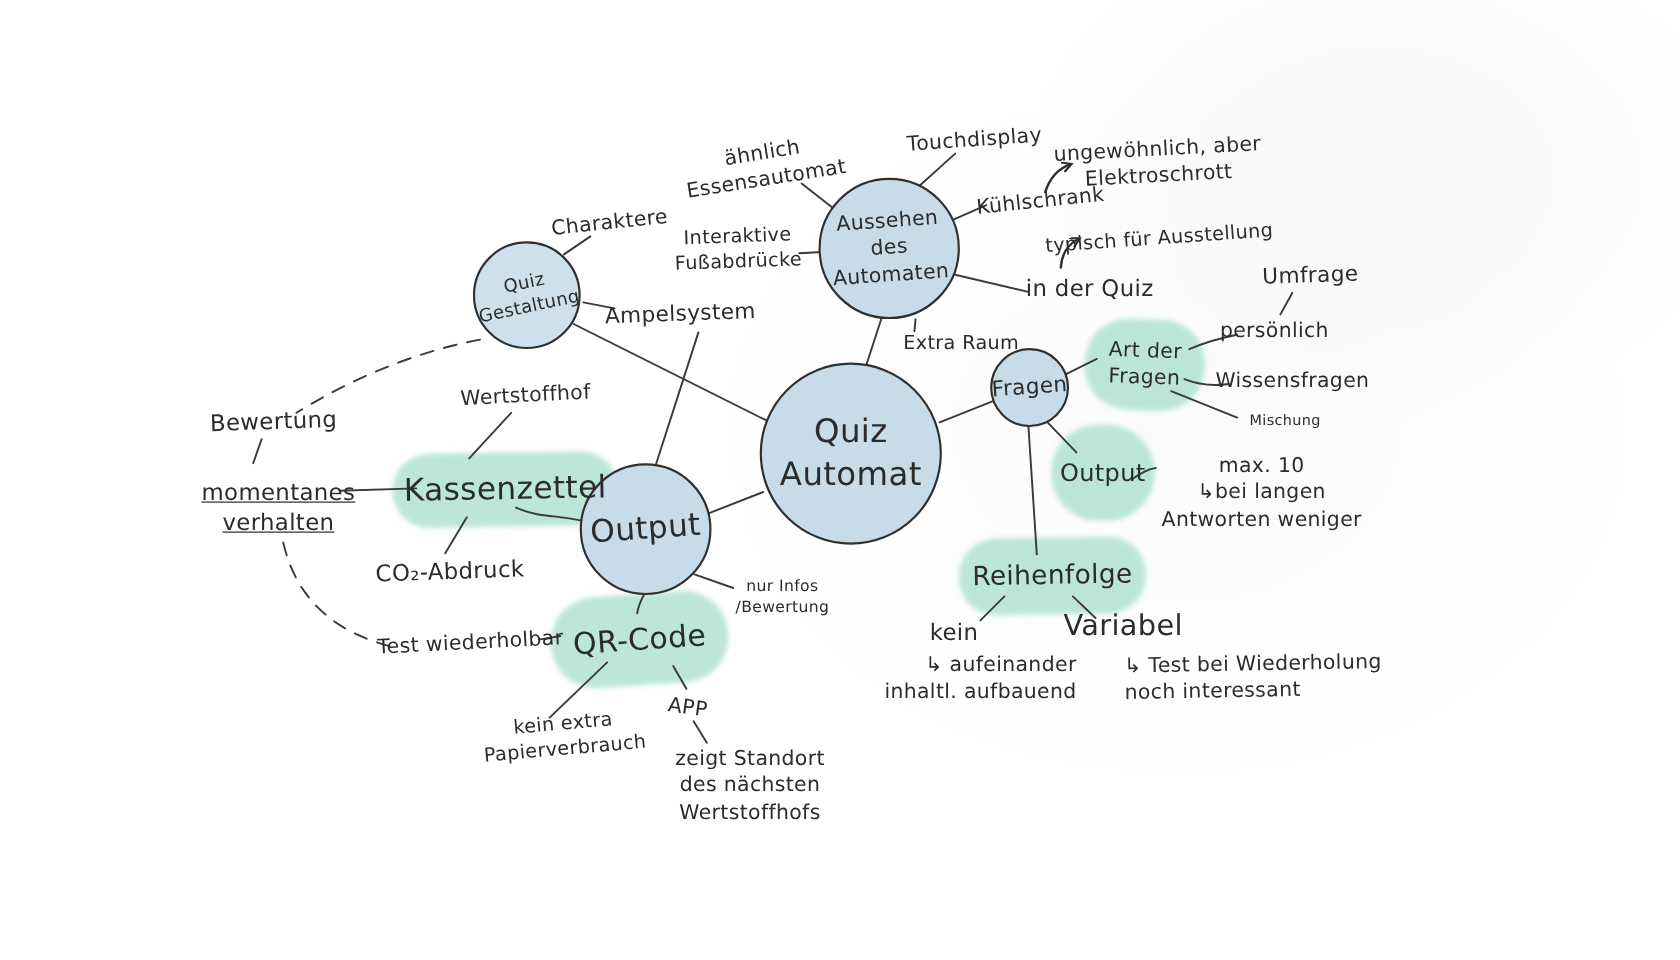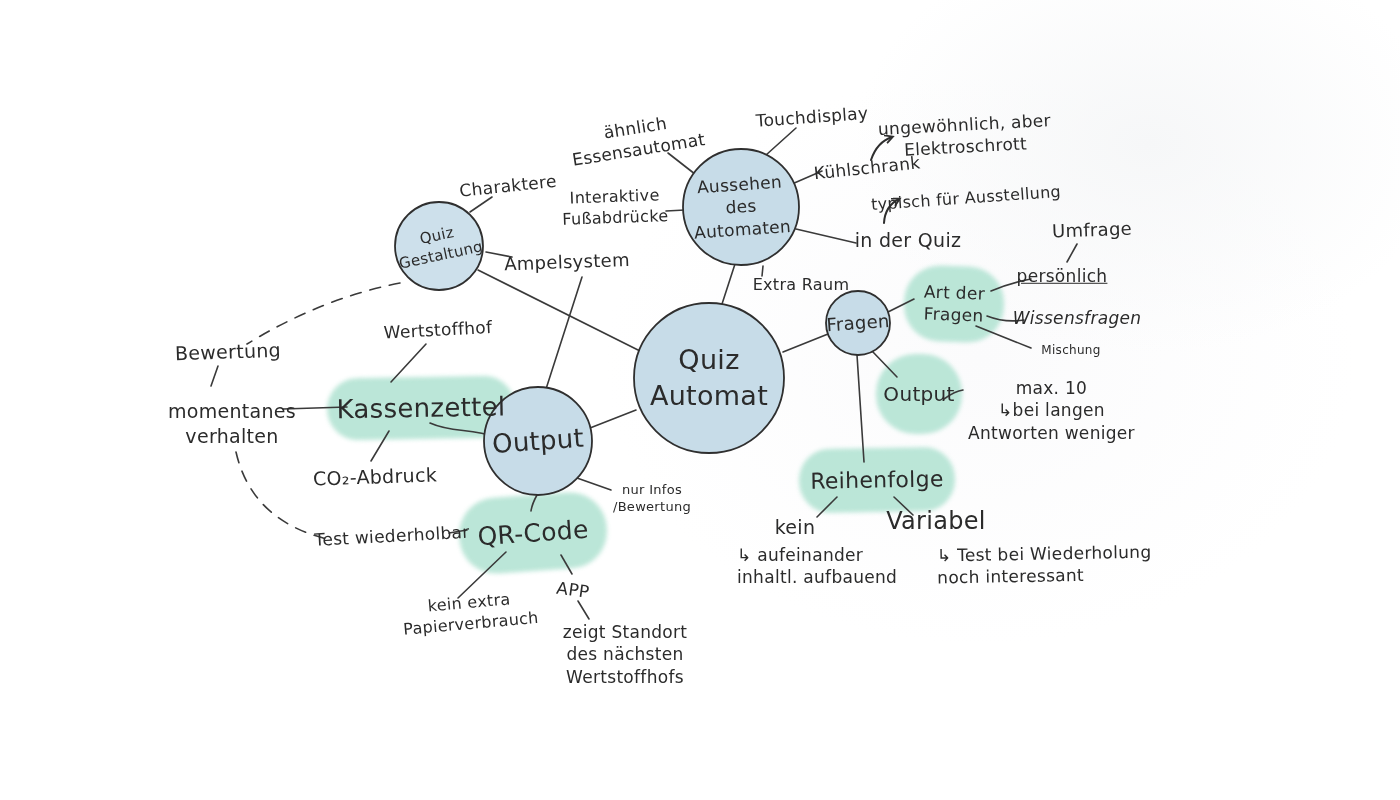--- a/index.html
+++ b/index.html
@@ -121,34 +121,34 @@
 Elektroschrott</div>
       <div class="lbl center" style="left: 867px; top: 168px; font-size: 17px; transform: translate(-50%, -50%) rotate(-6deg);">Kühlschrank</div>
       <div class="lbl center" style="left: 966px; top: 198px; font-size: 16px; transform: translate(-50%, -50%) rotate(-4deg);">typisch für Ausstellung</div>
       <div class="lbl center" style="left: 908px; top: 241px; font-size: 19px; transform: translate(-50%, -50%) rotate(0deg);">in der Quiz</div>
       <div class="lbl center" style="left: 784px; top: 285px; font-size: 16px; transform: translate(-50%, -50%) rotate(0deg); margin-left: 17px;">Extra Raum</div>
       <div class="lbl center" style="left: 615px; top: 207px; font-size: 16px; transform: translate(-50%, -50%) rotate(-2deg);">Interaktive
 Fußabdrücke</div>
       <div class="lbl center" style="left: 508px; top: 186px; font-size: 17px; transform: translate(-50%, -50%) rotate(-6deg);">Charaktere</div>
       <div class="lbl center" style="left: 567px; top: 262px; font-size: 18px; transform: translate(-50%, -50%) rotate(-2deg);">Ampelsystem</div>
       <div class="lbl center" style="left: 1092px; top: 230px; font-size: 18px; transform: translate(-50%, -50%) rotate(-2deg);">Umfrage</div>
-      <div class="lbl center" style="left: 1062px; top: 276px; font-size: 17px; transform: translate(-50%, -50%) rotate(0deg); text-decoration: underline;">persönlich</div>
-      <div class="lbl center" style="left: 1077px; top: 318px; font-size: 17px; transform: translate(-50%, -50%) rotate(0deg); font-style: italic;">Wissensfragen</div>
+      <div class="lbl center" style="left: 1062px; top: 276px; font-size: 17px; transform: translate(-50%, -50%) rotate(0deg);">persönlich</div>
+      <div class="lbl center" style="left: 1077px; top: 318px; font-size: 17px; transform: translate(-50%, -50%) rotate(0deg);">Wissensfragen</div>
       <div class="lbl center" style="left: 1071px; top: 351px; font-size: 12px; transform: translate(-50%, -50%) rotate(0deg);">Mischung</div>
       <div class="lbl left" style="left: 968px; top: 411px; font-size: 17px; transform: translate(0px, -50%) rotate(0deg); text-align: center;">max. 10
 ↳bei langen
 Antworten weniger</div>
       <div class="lbl center" style="left: 795px; top: 528px; font-size: 19px; transform: translate(-50%, -50%) rotate(0deg);">kein</div>
-      <div class="lbl left" style="left: 737px; top: 566px; font-size: 17px; transform: translate(0px, -50%) rotate(0deg);">↳ aufeinander
+      <div class="lbl left" style="left: 737px; top: 566px; font-size: 17px; transform: translate(0px, -50%) rotate(0deg); text-align: right;">↳ aufeinander
 inhaltl. aufbauend</div>
       <div class="lbl center" style="left: 936px; top: 522px; font-size: 24px; transform: translate(-50%, -50%) rotate(0deg);">Variabel</div>
       <div class="lbl left" style="left: 937px; top: 565px; font-size: 17px; transform: translate(0px, -50%) rotate(-1deg);">↳ Test bei Wiederholung
 noch interessant</div>
       <div class="lbl center" style="left: 228px; top: 352px; font-size: 19px; transform: translate(-50%, -50%) rotate(-2deg);">Bewertung</div>
-      <div class="lbl center" style="left: 232px; top: 424px; font-size: 19px; transform: translate(-50%, -50%) rotate(0deg);">momentanes
+      <div class="lbl center" style="left: 232px; top: 424px; font-size: 19px; transform: translate(-50%, -50%) rotate(0deg); text-decoration: underline;">momentanes
 verhalten</div>
       <div class="lbl center" style="left: 438px; top: 330px; font-size: 17px; transform: translate(-50%, -50%) rotate(-3deg);">Wertstoffhof</div>
       <div class="lbl center" style="left: 375px; top: 477px; font-size: 19px; transform: translate(-50%, -50%) rotate(-2deg);">CO₂-Abdruck</div>
       <div class="lbl center" style="left: 652px; top: 498px; font-size: 13px; transform: translate(-50%, -50%) rotate(0deg);">nur Infos
 /Bewertung</div>
       <div class="lbl center" style="left: 392px; top: 536px; font-size: 17px; transform: translate(-50%, -50%) rotate(-3deg);">Test wiederholbar</div>
       <div class="lbl center" style="left: 470px; top: 613px; font-size: 16px; transform: translate(-50%, -50%) rotate(-5deg);">kein extra
 Papierverbrauch</div>
       <div class="lbl center" style="left: 573px; top: 590px; font-size: 17px; transform: translate(-50%, -50%) rotate(8deg);">APP</div>
       <div class="lbl center" style="left: 625px; top: 655px; font-size: 17px; transform: translate(-50%, -50%) rotate(0deg); text-align: center;">zeigt Standort

